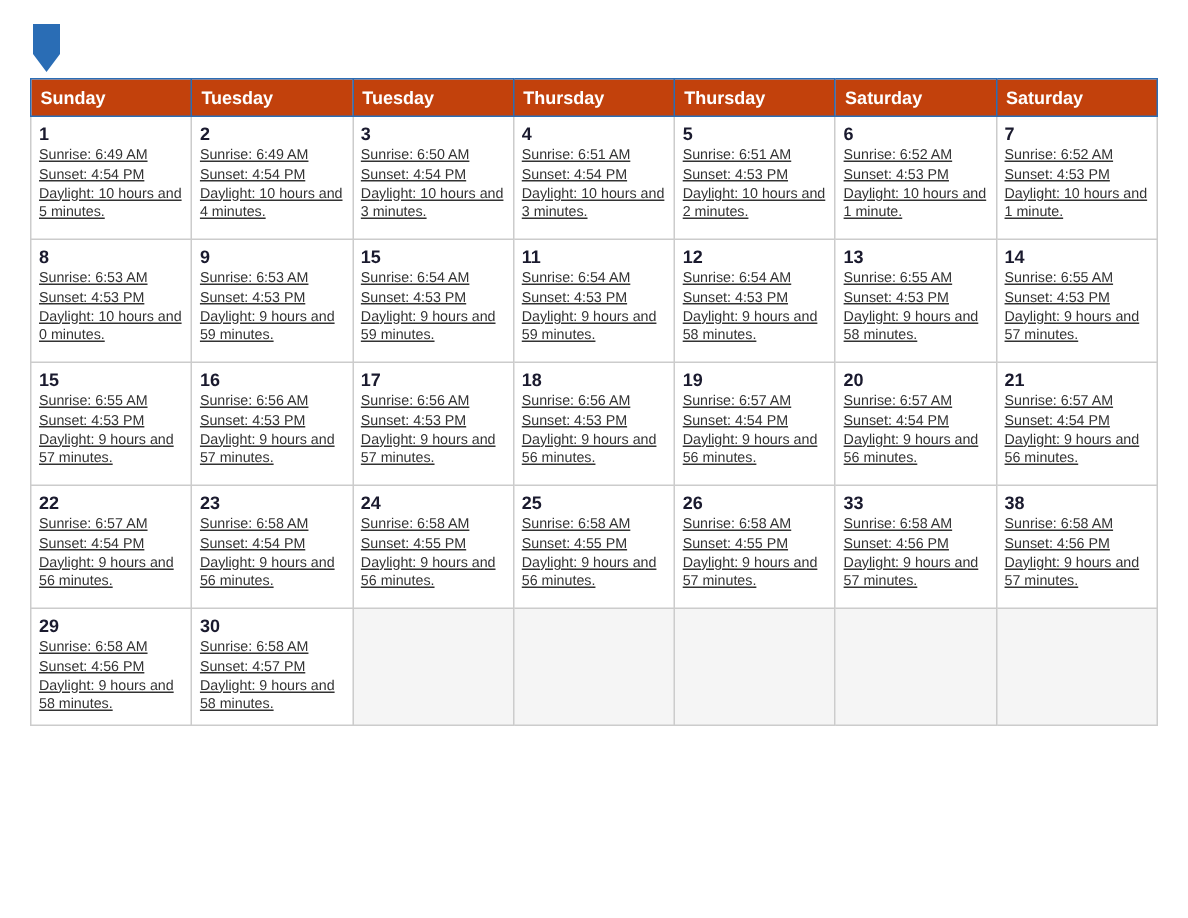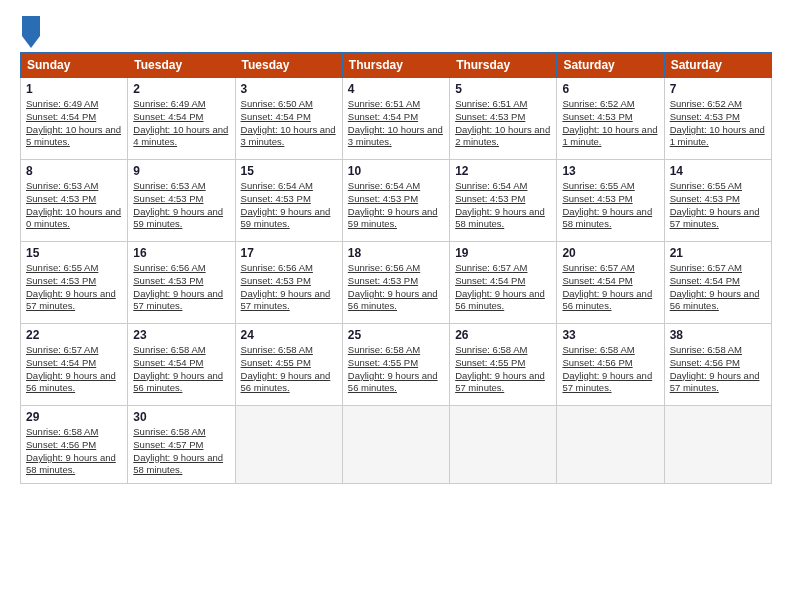--- a/index.html
+++ b/index.html
@@ -164,21 +164,21 @@
           </td>
           <td>
             <div class="day-num">9</div>
             <div class="day-info">Sunrise: 6:53 AM<br>Sunset: 4:53 PM<br>Daylight: 9 hours and 59 minutes.</div>
           </td>
           <td>
             <div class="day-num">15</div>
             <div class="day-info">Sunrise: 6:54 AM<br>Sunset: 4:53 PM<br>Daylight: 9 hours and 59 minutes.</div>
           </td>
           <td>
-            <div class="day-num">10</div>
+            <div class="day-num">11</div>
             <div class="day-info">Sunrise: 6:54 AM<br>Sunset: 4:53 PM<br>Daylight: 9 hours and 59 minutes.</div>
           </td>
           <td>
             <div class="day-num">12</div>
             <div class="day-info">Sunrise: 6:54 AM<br>Sunset: 4:53 PM<br>Daylight: 9 hours and 58 minutes.</div>
           </td>
           <td>
             <div class="day-num">13</div>
             <div class="day-info">Sunrise: 6:55 AM<br>Sunset: 4:53 PM<br>Daylight: 9 hours and 58 minutes.</div>
           </td>

